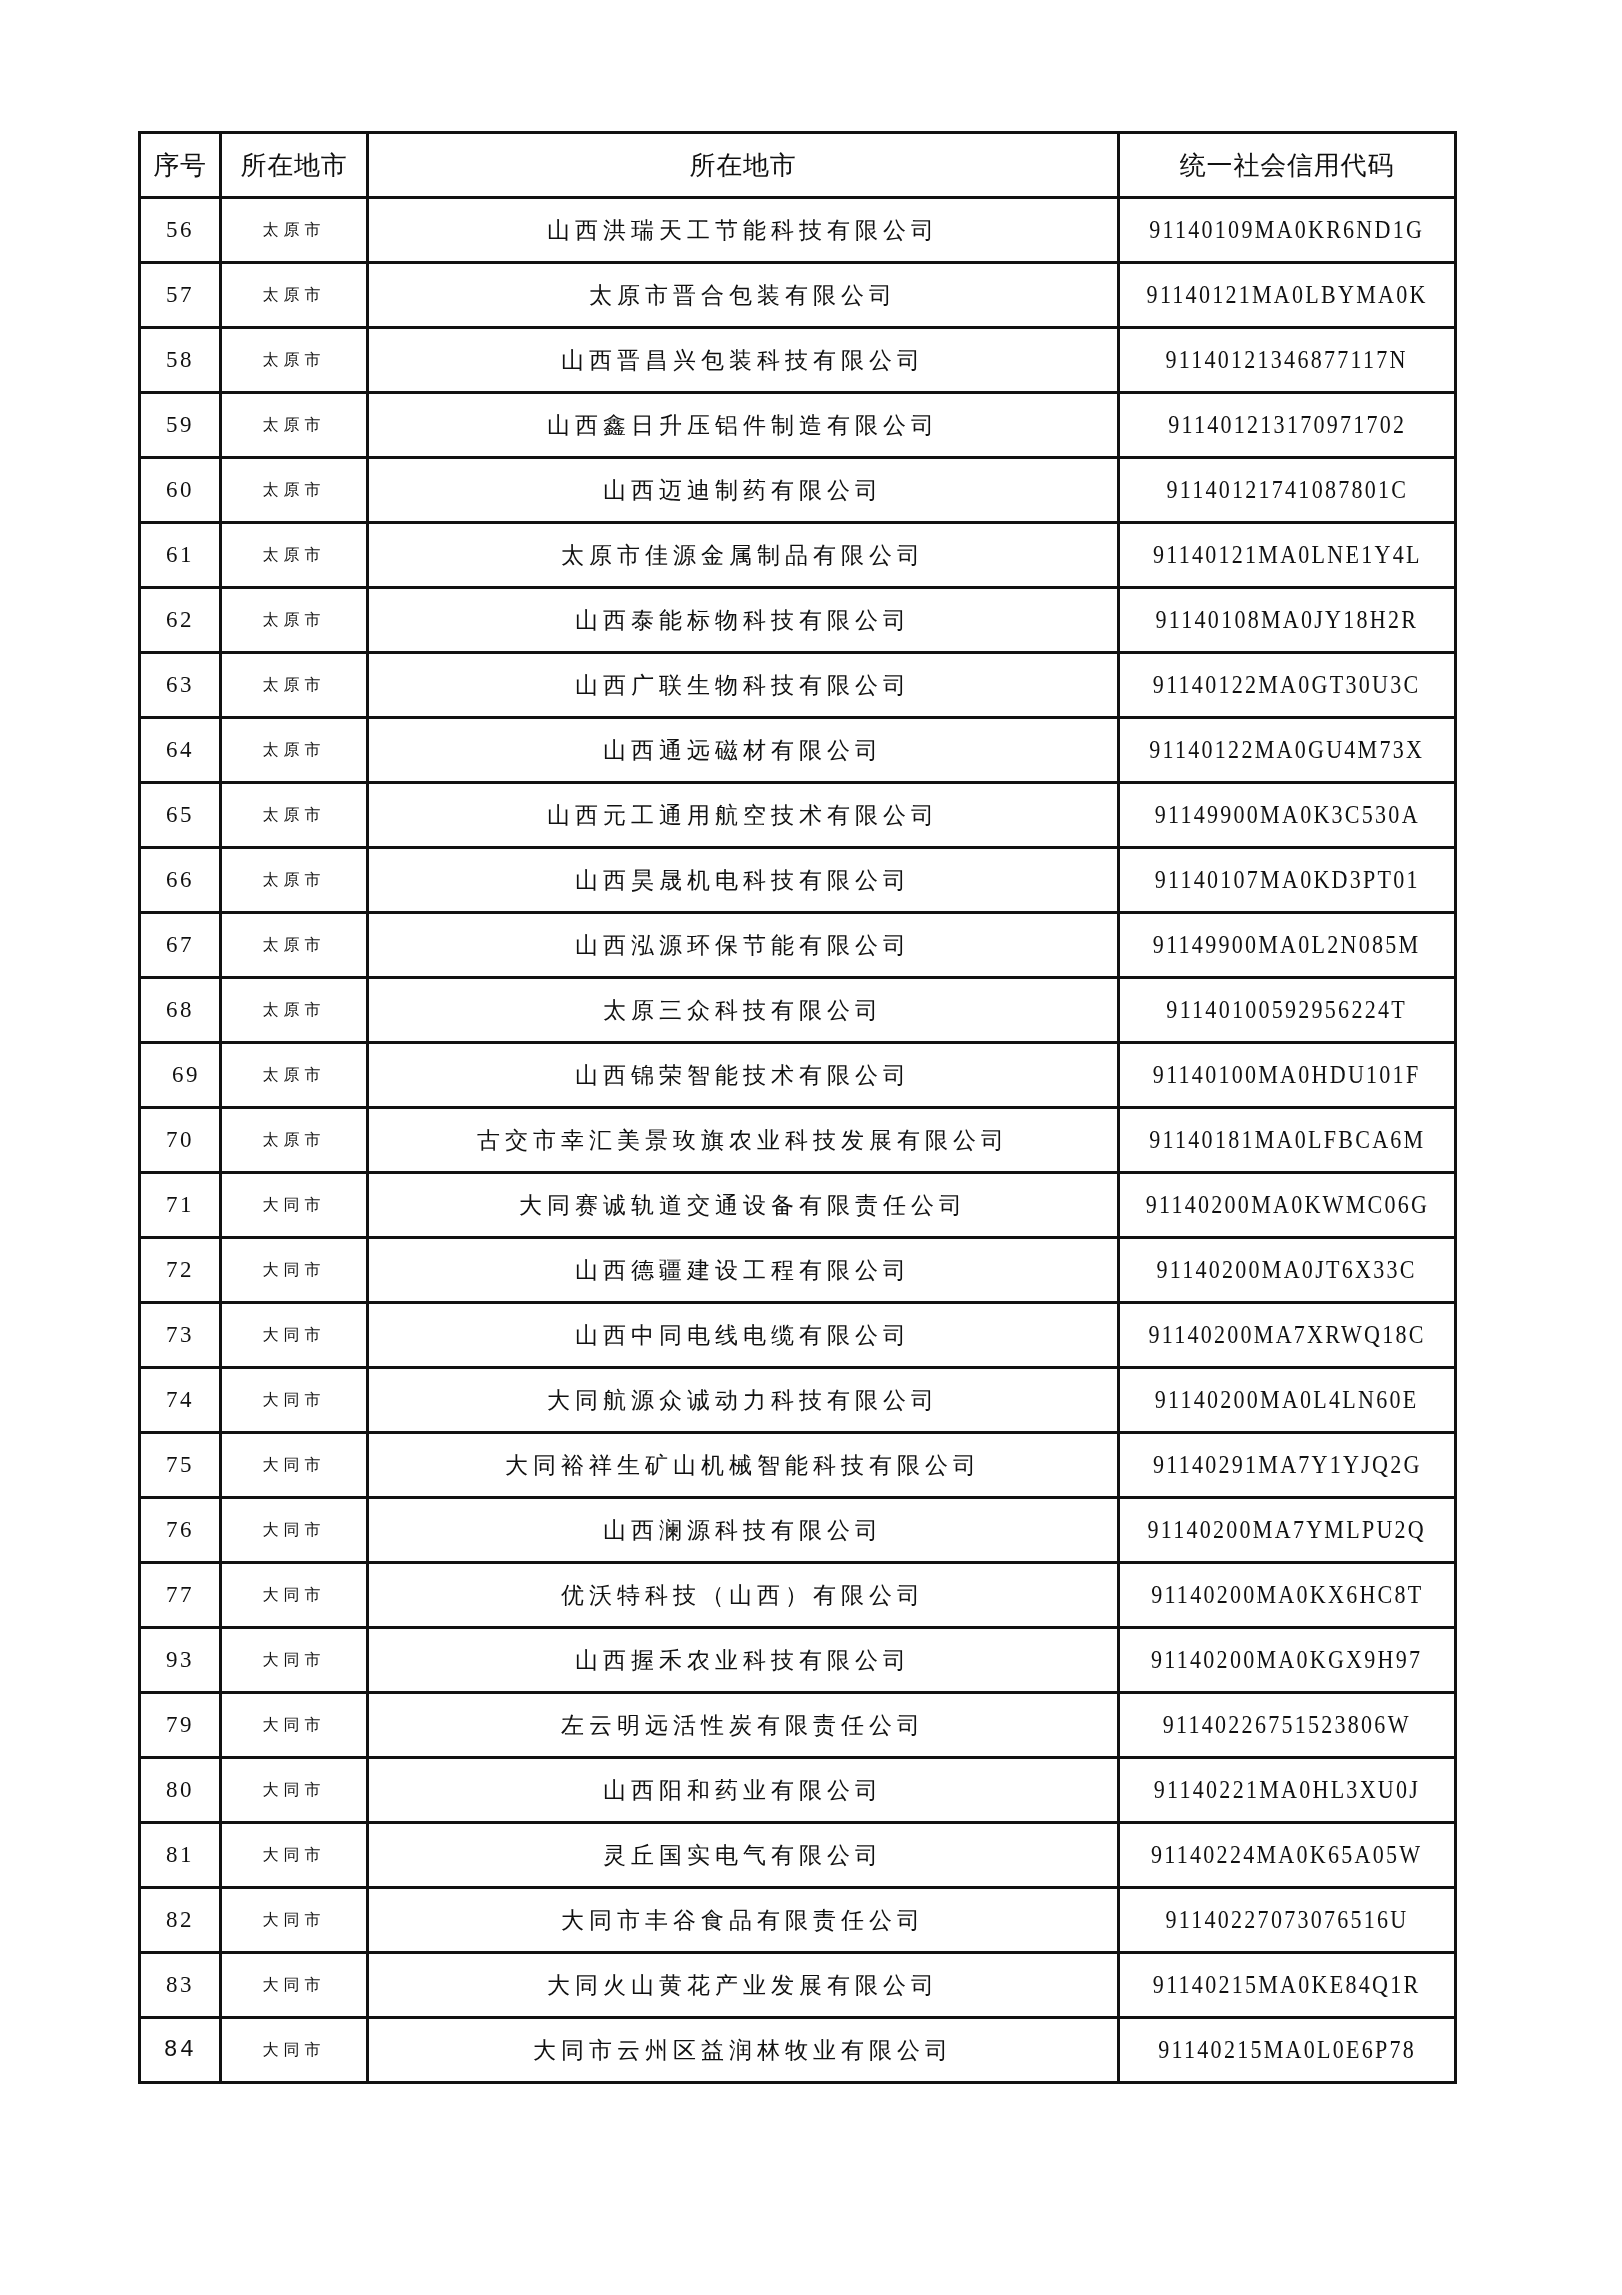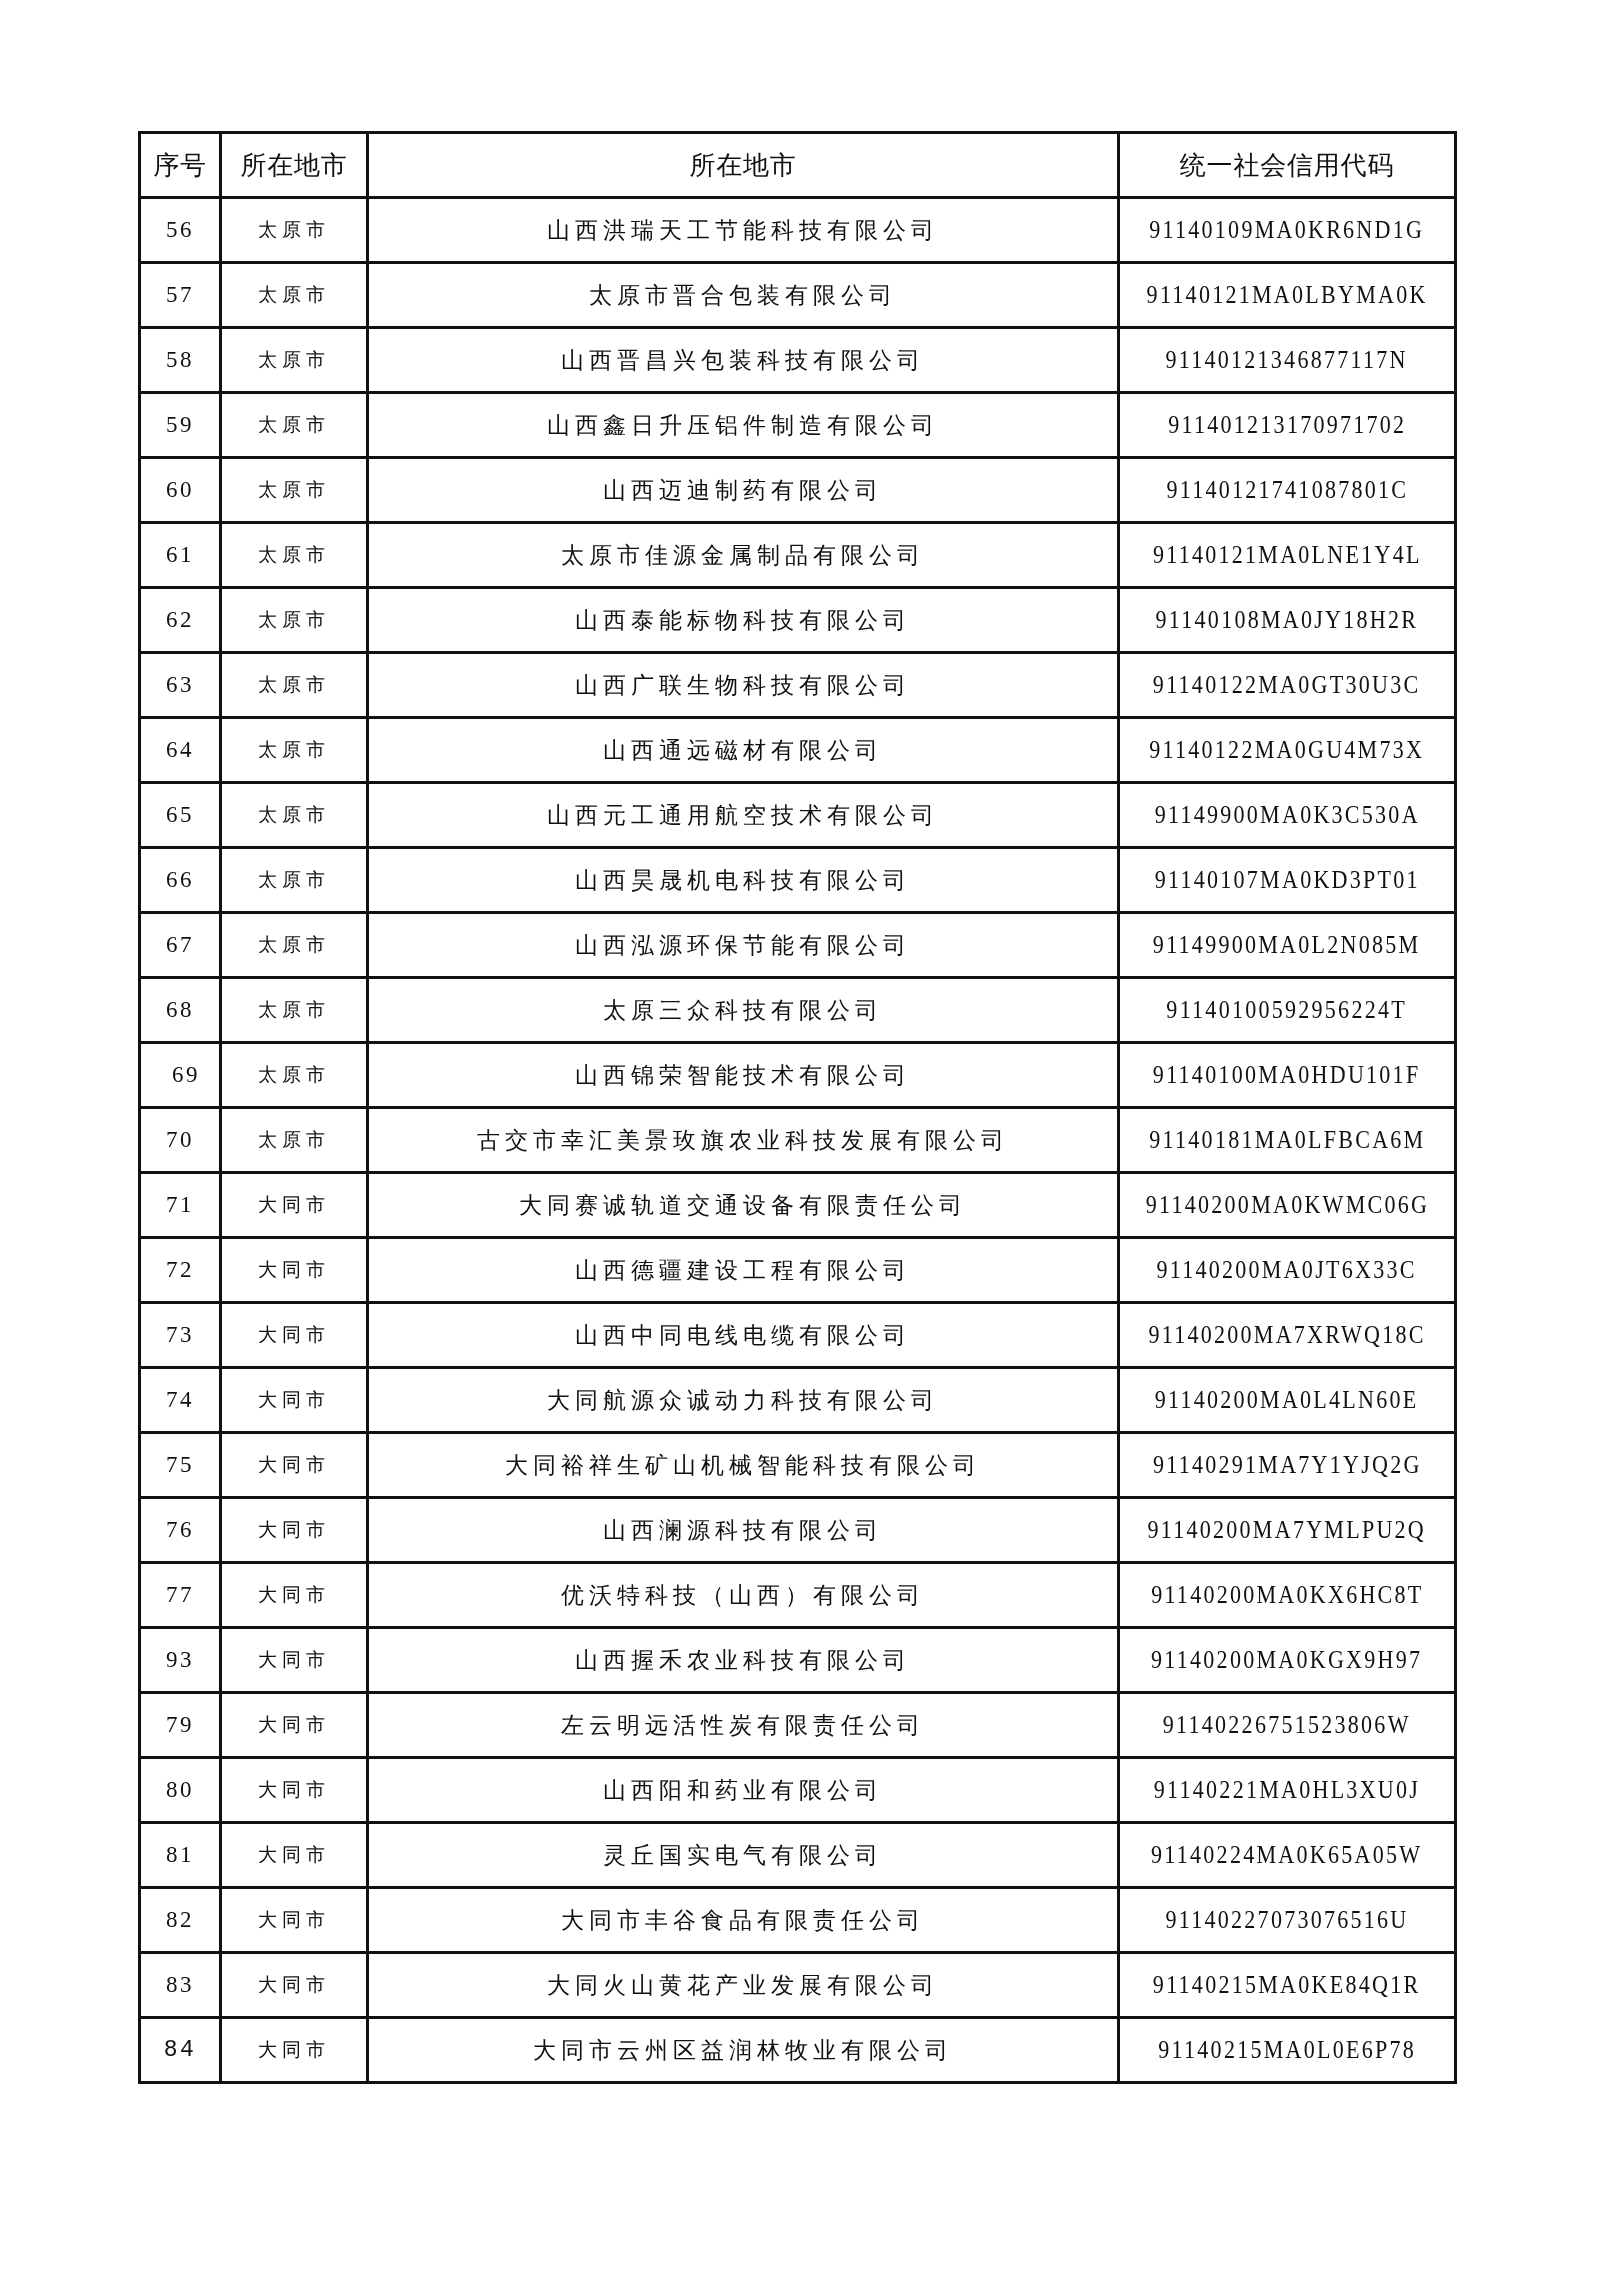--- a/index.html
+++ b/index.html
@@ -11,21 +11,21 @@
   }
   .tbl td, .tbl th {
     border:3.4px solid #111; height:62px; padding:0;
     text-align:center; vertical-align:middle; color:#111;
   }
   .tbl th {
     font-family:"DejaVu Sans", sans-serif; font-weight:normal;
     font-size:26px; letter-spacing:0.8px;
   }
   .c-num { font-family:"Liberation Serif", serif; font-size:23px; letter-spacing:2.5px; }
-  .c-city { font-family:"DejaVu Serif", serif; font-size:19px; letter-spacing:5px; }
+  .c-city { font-family:"DejaVu Serif", serif; font-size:16px; letter-spacing:5px; }
   .c-name { font-family:"DejaVu Serif", serif; font-size:23px; letter-spacing:5px; }
   .c-code { font-family:"Liberation Serif", serif; font-size:24.5px; letter-spacing:2.5px; transform:scaleX(0.9); }
 </style>
 </head>
 <body>
 
 <table class="tbl">
   <colgroup>
     <col style="width:81px">
       <col style="width:147px">

